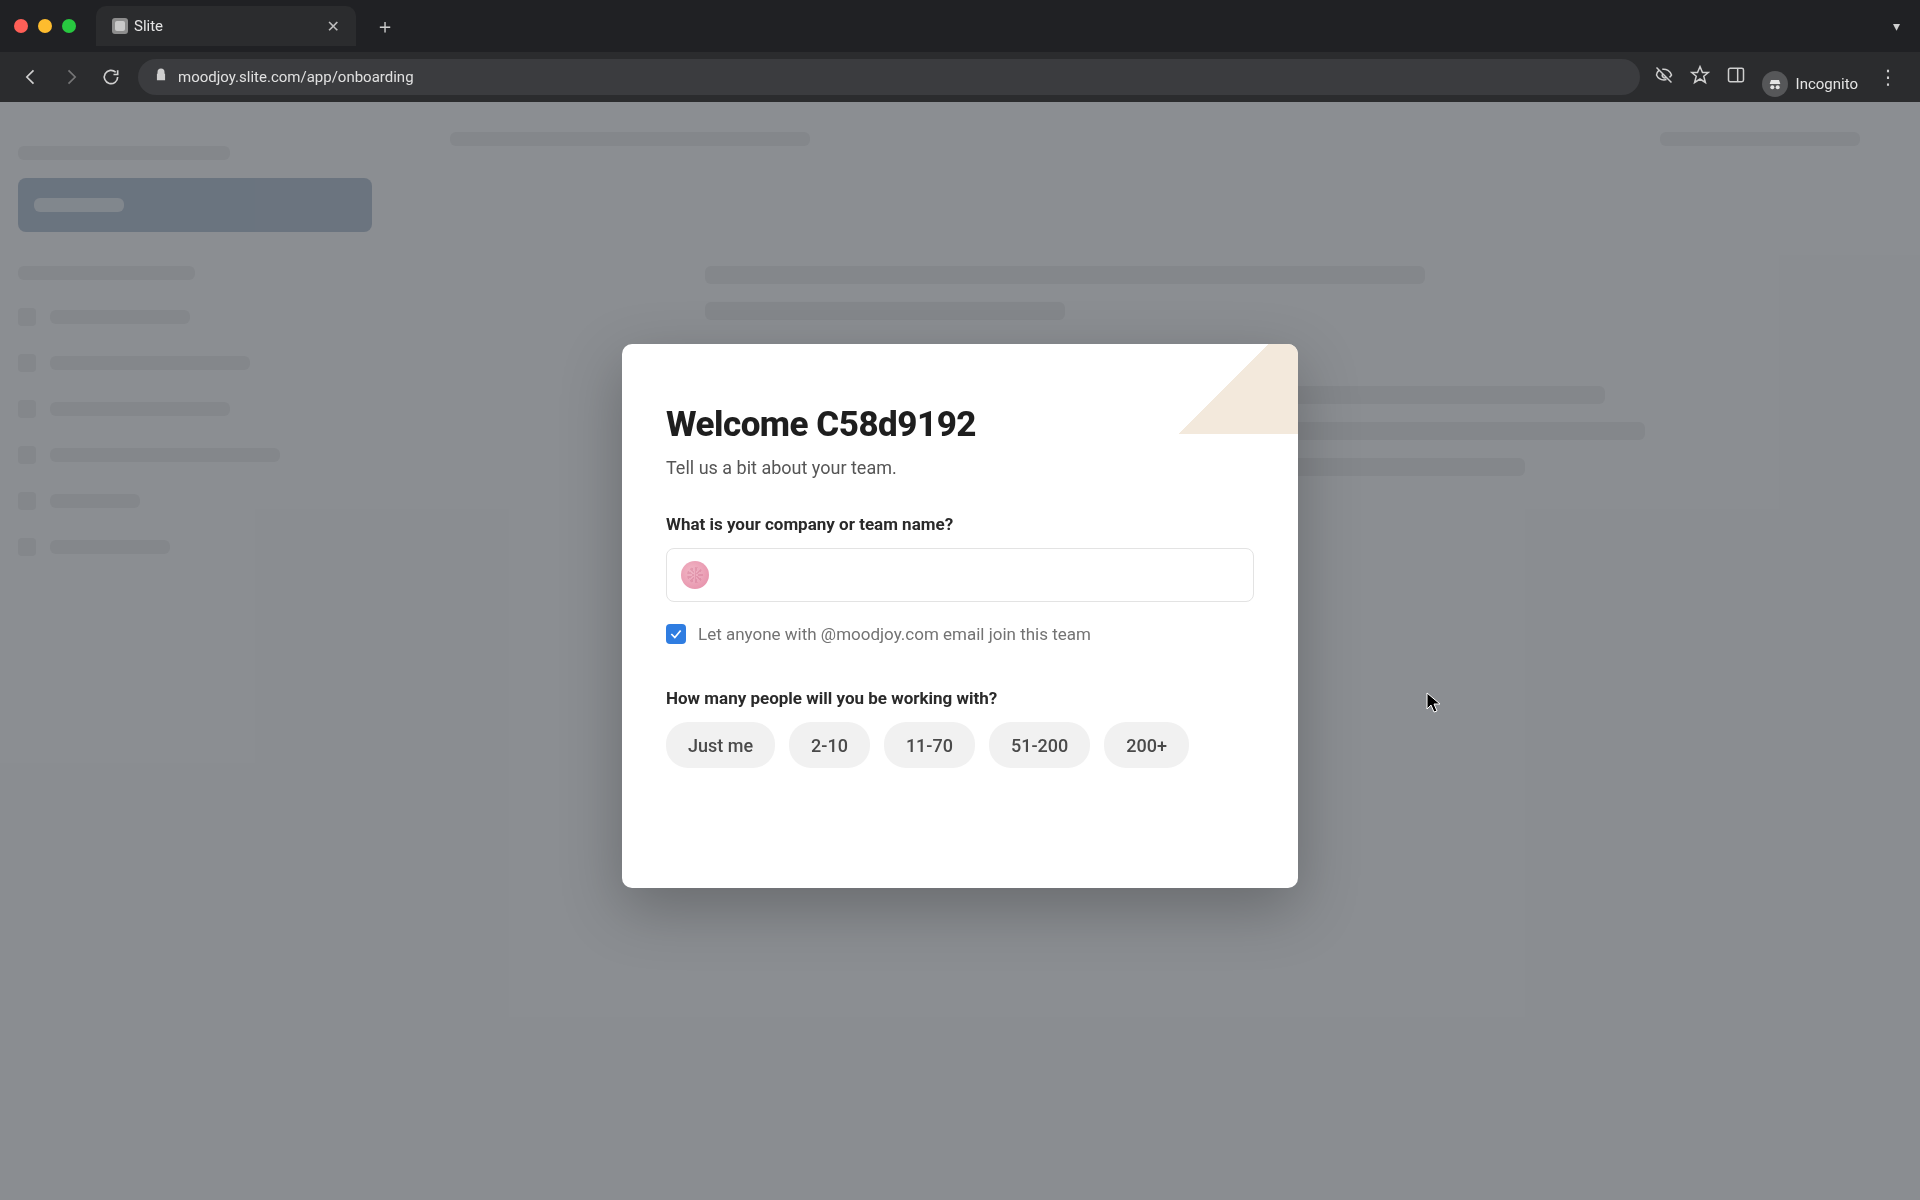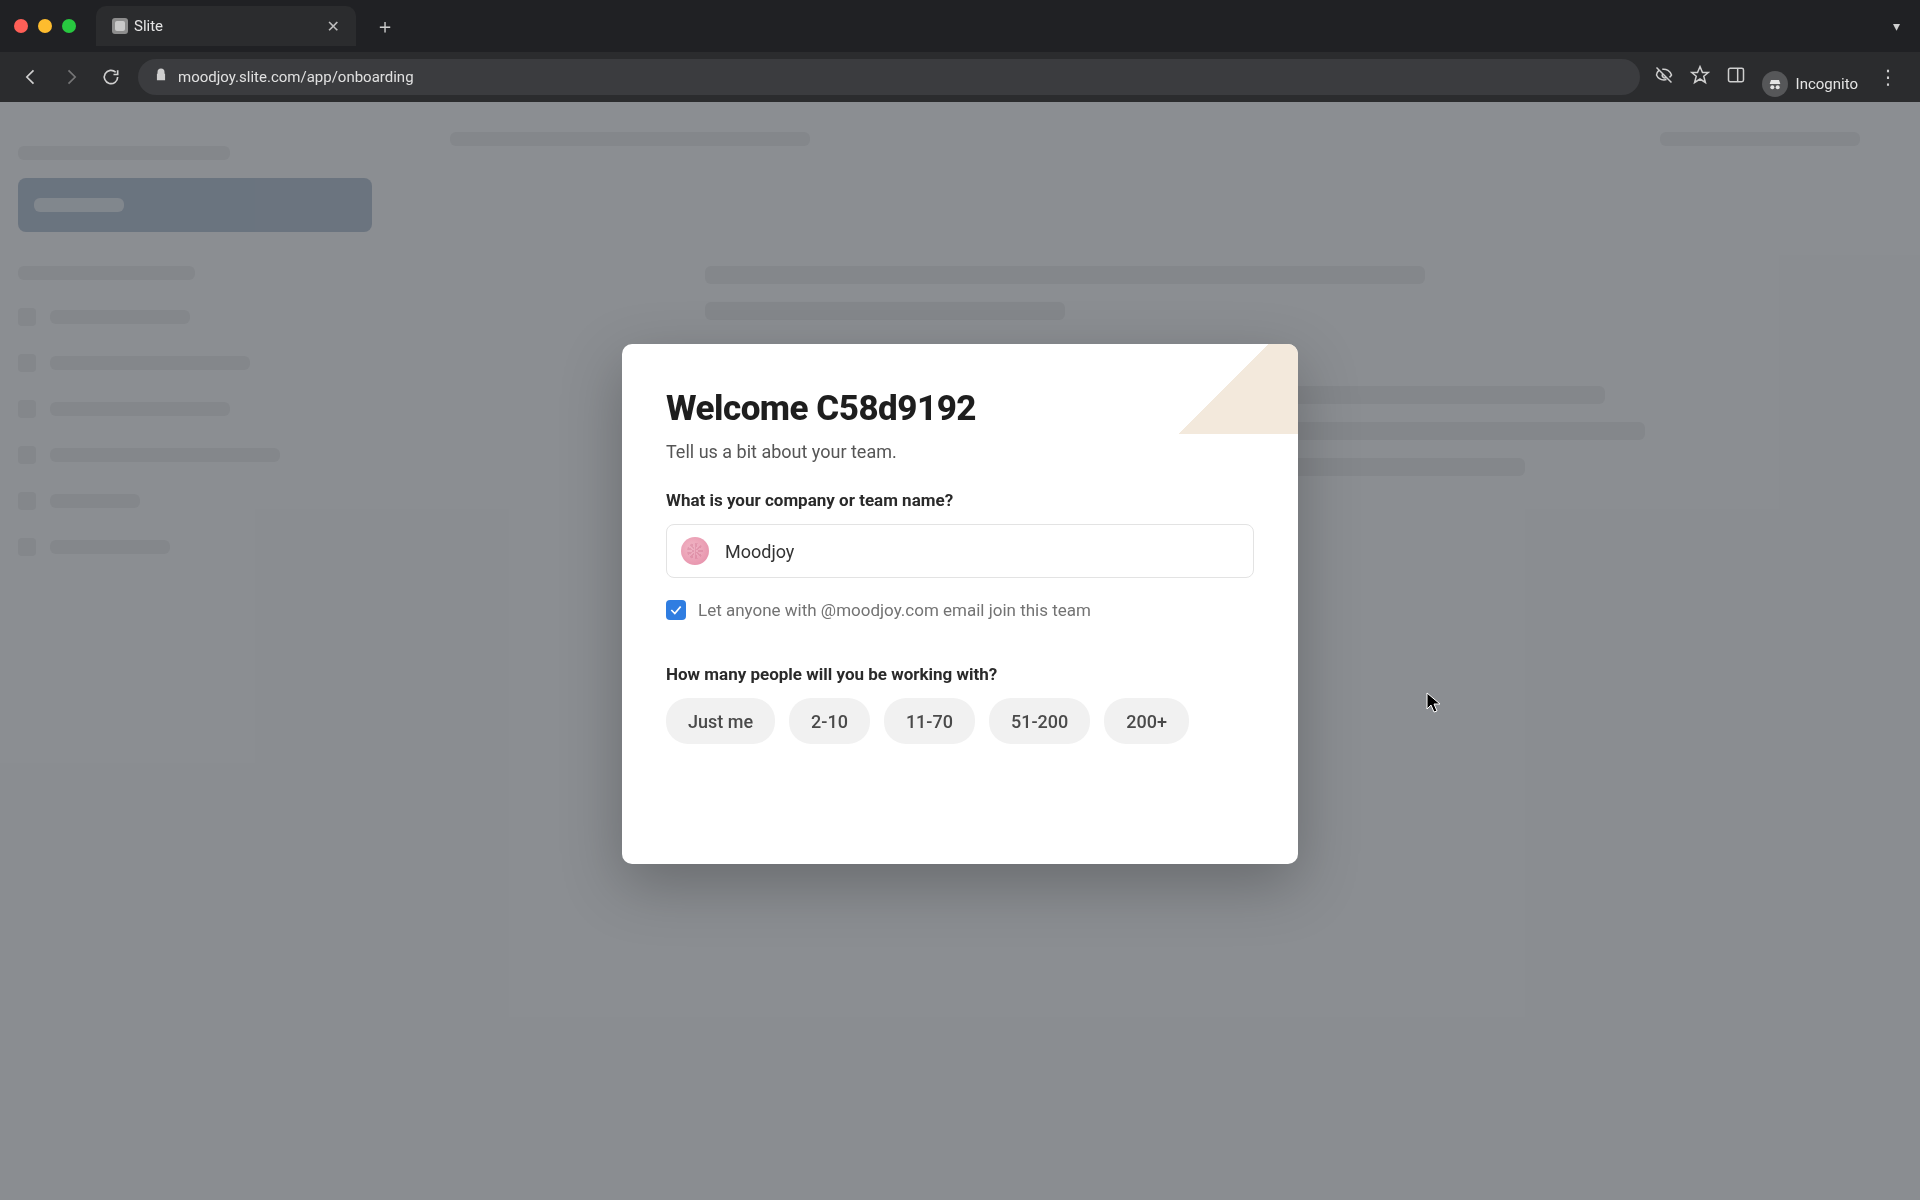--- a/index.html
+++ b/index.html
@@ -65,22 +65,22 @@
   .sk-line{height:14px;background:var(--skeleton);border-radius:6px;}
   .content{flex:1;padding:30px 60px;}
   .topbar{display:flex;justify-content:space-between;margin-bottom:120px;}
   .topbar .sk{height:14px;border-radius:6px;}
   .para .sk{height:18px;border-radius:6px;margin:18px 0;}
 
   
   .overlay{position:absolute;inset:0;background:rgba(60,65,72,.58);display:flex;align-items:flex-start;justify-content:center;padding-top:242px;}
   .modal{width:676px;background:#fff;border-radius:10px;padding:44px 44px 40px 44px;position:relative;box-shadow:0 20px 60px rgba(0,0,0,.25);}
   .modal .corner{position:absolute;top:0;right:0;width:140px;height:90px;background:linear-gradient(135deg,transparent 48%,#f3e9dc 48%);border-top-right-radius:10px;}
-  .modal h1{margin:0 0 12px 0;font-size:35px;font-weight:800;letter-spacing:-.5px;color:#1e1e1e;}
-  .modal .sub{font-size:18px;color:#555;margin-bottom:28px;}
+  .modal h1{margin:16px 0 12px 0;font-size:35px;font-weight:800;letter-spacing:-.5px;color:#1e1e1e;}
+  .modal .sub{font-size:18px;color:#555;margin-bottom:36px;}
   .label{font-size:17px;font-weight:700;color:#2a2a2a;margin-bottom:14px;}
   .field{display:flex;align-items:center;gap:14px;border:1px solid var(--field-border);border-radius:8px;height:54px;padding:0 14px;margin-bottom:22px;}
   .avatar{width:28px;height:28px;border-radius:50%;background:radial-gradient(circle at 40% 40%,#f2b8c6,#e48aa6);position:relative;flex:none;}
   .avatar::after{content:"";position:absolute;inset:6px;border-radius:50%;background:repeating-conic-gradient(#c96a8a 0 20deg,#e9a8bd 20deg 40deg);opacity:.35;}
   .field input{border:none;outline:none;font-size:18px;color:#333;flex:1;background:transparent;}
   .check-row{display:flex;align-items:center;gap:12px;margin-bottom:44px;}
   .checkbox{width:20px;height:20px;border-radius:4px;background:var(--accent-blue);display:flex;align-items:center;justify-content:center;flex:none;}
   .checkbox svg{width:14px;height:14px;stroke:#fff;stroke-width:3;fill:none;}
   .check-row .txt{font-size:17px;color:#737373;}
   .pills{display:flex;gap:14px;margin-bottom:80px;flex-wrap:wrap;}
@@ -225,21 +225,20 @@
   <div class="overlay">
     <div class="modal">
       <div class="corner"></div>
 
       <h1>Welcome C58d9192</h1>
       <div class="sub">Tell us a bit about your team.</div>
 
       <div class="label">What is your company or team name?</div>
       <div class="field">
         <div class="avatar"></div>
-        <input type="text" value="Moodjoy" style="">
       </div>
 
       <div class="check-row">
         <div class="checkbox">
           <svg viewBox="0 0 24 24">
               <polyline points="4 12 10 18 20 6"></polyline>
             </svg>
         </div>
         <div class="txt">Let anyone with @moodjoy.com email join this team</div>
       </div>

